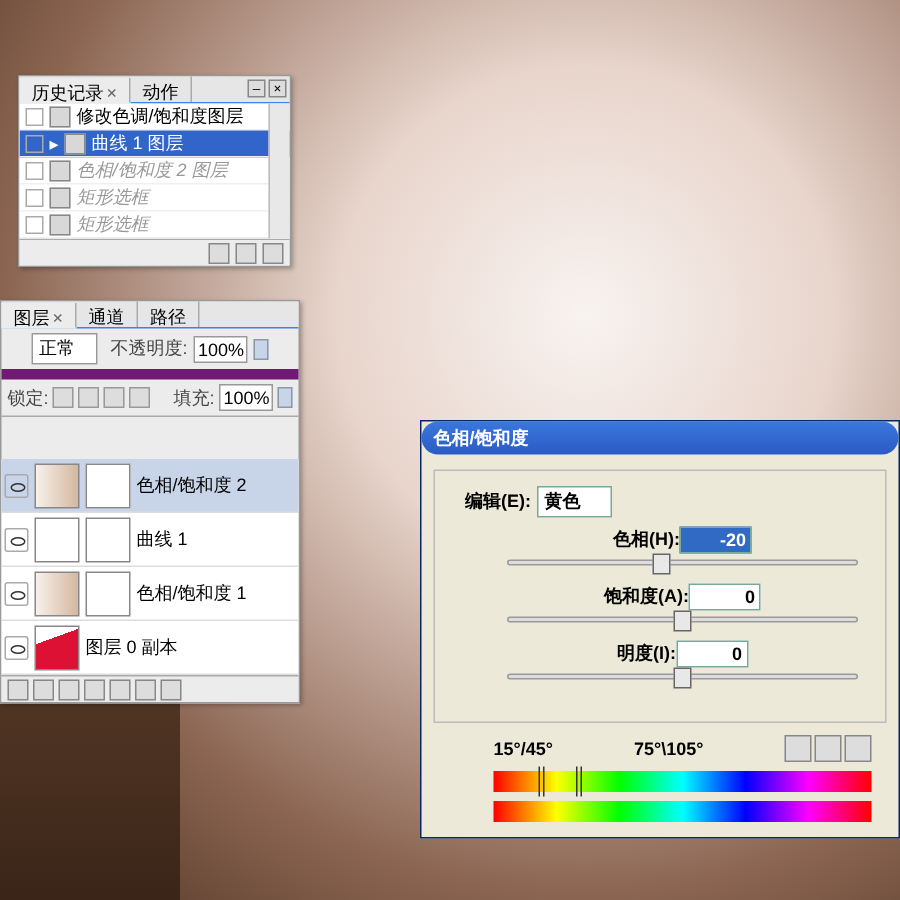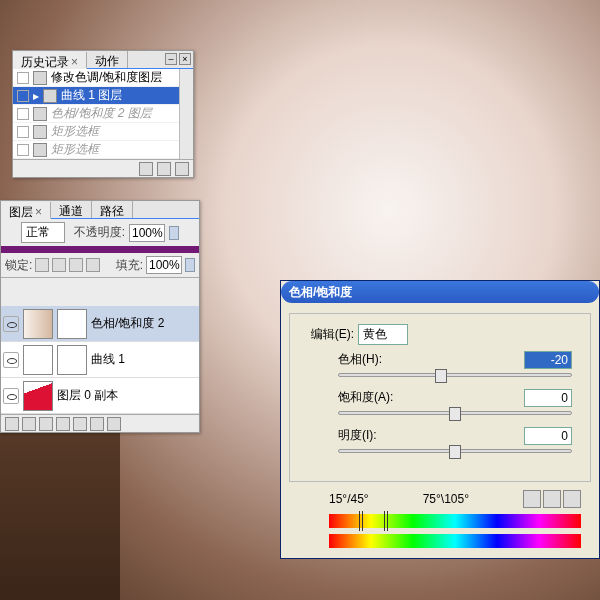--- a/index.html
+++ b/index.html
@@ -42,27 +42,27 @@
 .eye::before { content:""; position:absolute; left:3px; top:5px; width:8px; height:4px; border:1px solid #333; border-radius:50%; }
 .thumb { width:30px; height:30px; border:1px solid #888; background:linear-gradient(to right,#f8f0ea,#d4b8a0); }
 .thumb.curves { background:#fff; }
 .thumb.mask { background:#fff; }
 .thumb.photo { background:linear-gradient(160deg,#fff 0%,#fff 30%,#d13 30%,#d13 100%); }
 .lay-foot { height:18px; background:#ececec; border-top:1px solid #aaa; display:flex; justify-content:flex-start; gap:3px; padding:2px 4px; }
 
 
 .dialog { position:absolute; right:0; top:280px; width:320px; background:#ece9d8; border:1px solid #0a246a; }
 .dlg-title { height:22px; background:linear-gradient(to bottom,#3b77dd,#2a5bc4); color:#fff; font-weight:bold; padding:3px 8px;border-radius:11px; }
-.dlg-body { padding:10px 8px 8px 8px; position:relative; }
+.dlg-body { padding:10px 8px 8px 8px; position:relative;font-weight:bold; }
 .fieldset { border:1px solid #bbb; padding:10px 8px 16px 8px; }
 .fld-row { display:flex; align-items:center; margin-bottom:6px; }
 .fld-lab { width:60px; text-align:right; padding-right:4px; }
 .fld-sel { border:1px solid #7a9; background:#fff; padding:1px 20px 1px 4px; }
 .slider-row { margin:6px 0 12px 0; }
-.slider-lab { display:flex; justify-content:space-between; padding:0 10px 0 40px; margin-bottom:2px; }
+.slider-lab { display:flex; justify-content:center; padding:0 10px 0 40px; margin-bottom:2px; }
 .slider-inp { width:48px; border:1px solid #7a9; background:#fff; text-align:right; padding:1px 3px; }
 .slider-inp.sel { background:#316ac5; color:#fff; }
 .slider-track { height:4px; background:#ddd; border:1px solid #999; border-radius:2px; margin:4px 10px 0 40px; position:relative; }
 .slider-thumb { position:absolute; top:-5px; width:12px; height:14px; background:#e8e8e8; border:1px solid #666; transform:translateX(-50%); }
 .deg-row { display:flex; justify-content:space-between; padding:0 10px 0 40px; margin-top:8px; align-items:center; }
 .eyedrop { display:flex; gap:2px; }
 .eyedrop-ico { width:18px; height:18px; border:1px solid #888; background:#ddd; }
 .hue-bar { height:14px; margin:6px 10px 2px 40px; background:linear-gradient(to right,red,yellow,lime,cyan,blue,magenta,red); position:relative; }
 .hue-mark { position:absolute; top:-3px; width:4px; height:20px; border-left:1px solid #333; border-right:1px solid #333; }
 </style>
@@ -143,20 +143,26 @@
         <span>色相/饱和度 2</span>
       </div>
     <div class="lay-row">
         <span class="eye"></span>
         <span class="thumb curves"></span>
         <span class="thumb mask"></span>
         <span>曲线 1</span>
       </div>
     <div class="lay-row">
         <span class="eye"></span>
+        <span class="thumb"></span>
+        <span class="thumb mask"></span>
+        <span>色相/饱和度 1</span>
+      </div>
+    <div class="lay-row">
+        <span class="eye"></span>
         <span class="thumb photo"></span>
         <span>图层 0 副本</span>
       </div>
   </div>
   <div class="lay-foot">
     <span class="foot-ico"></span>
     <span class="foot-ico"></span>
     <span class="foot-ico"></span>
     <span class="foot-ico"></span>
     <span class="foot-ico"></span>

